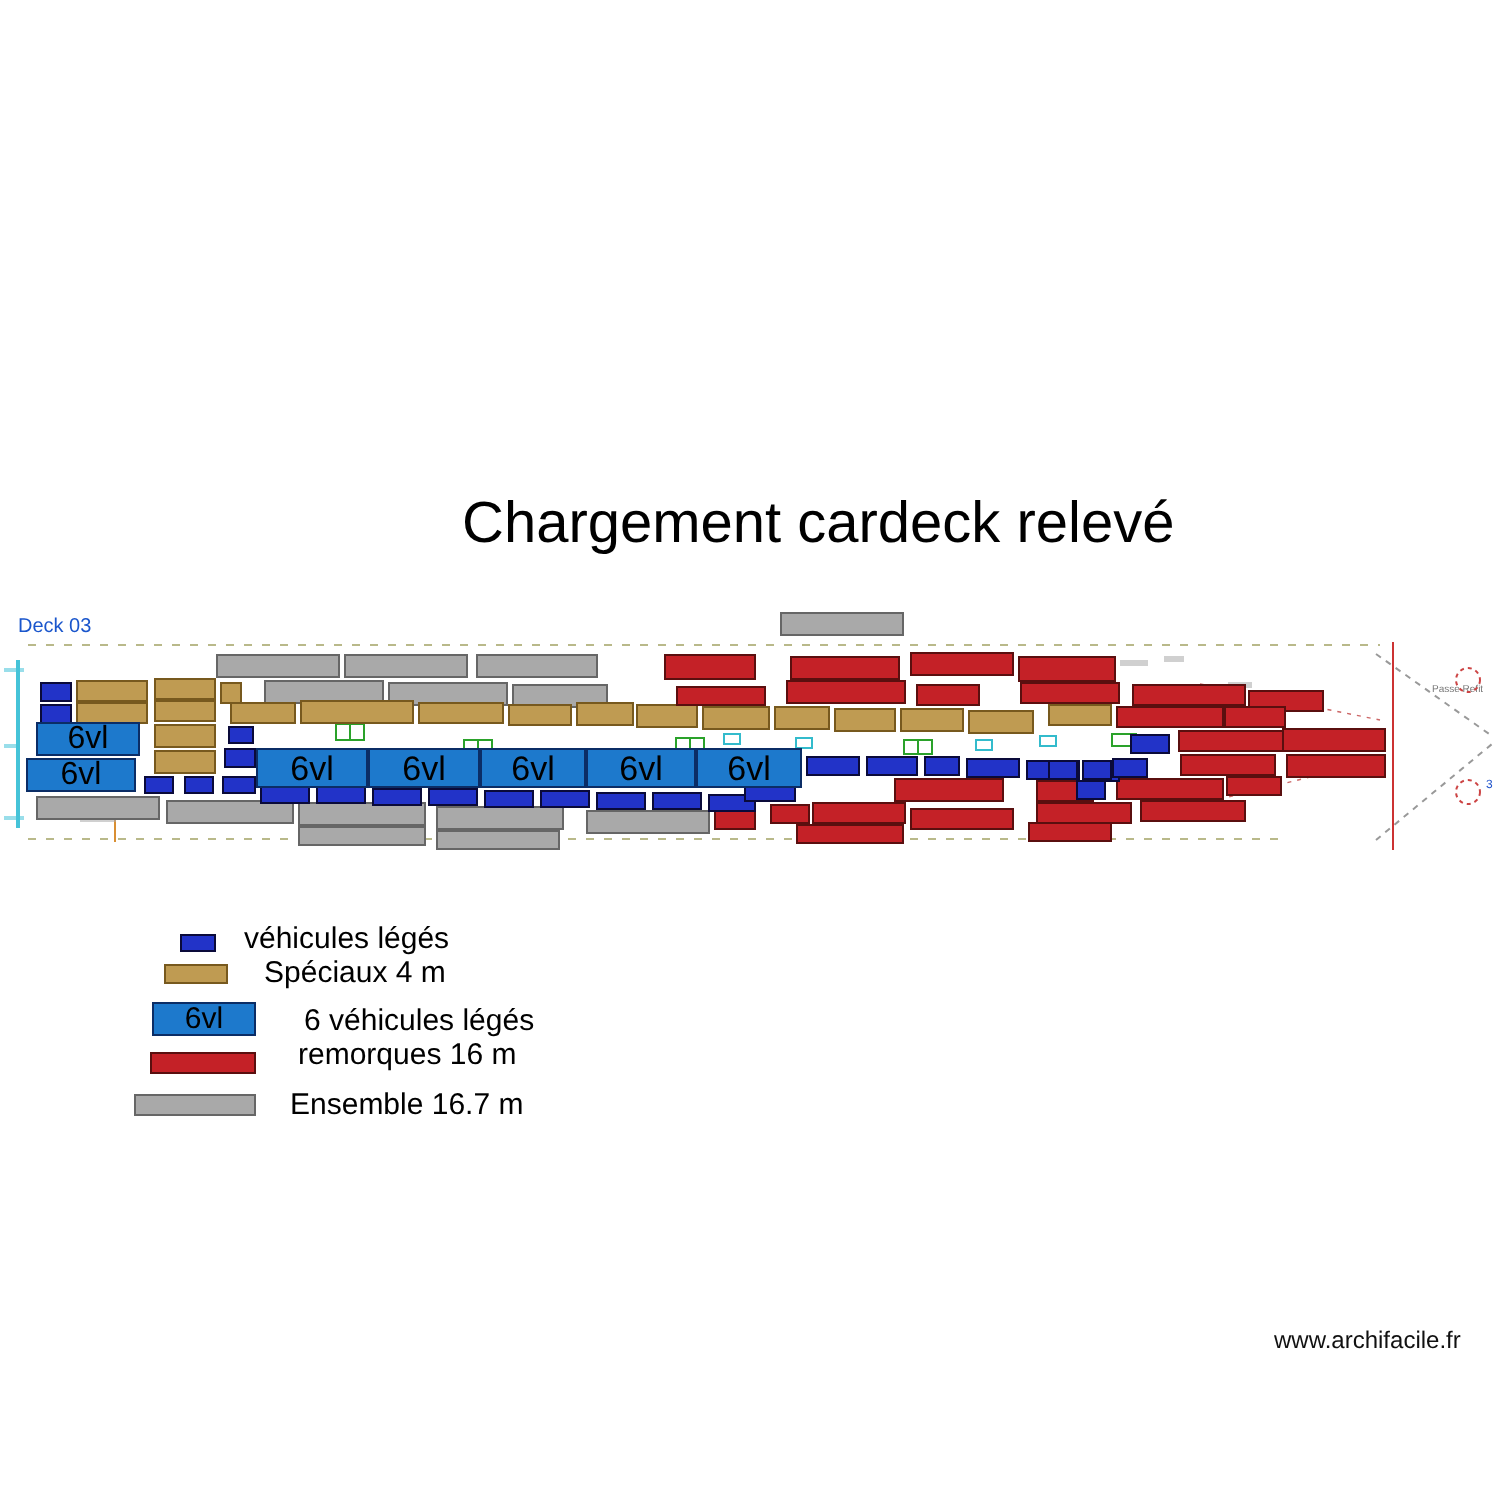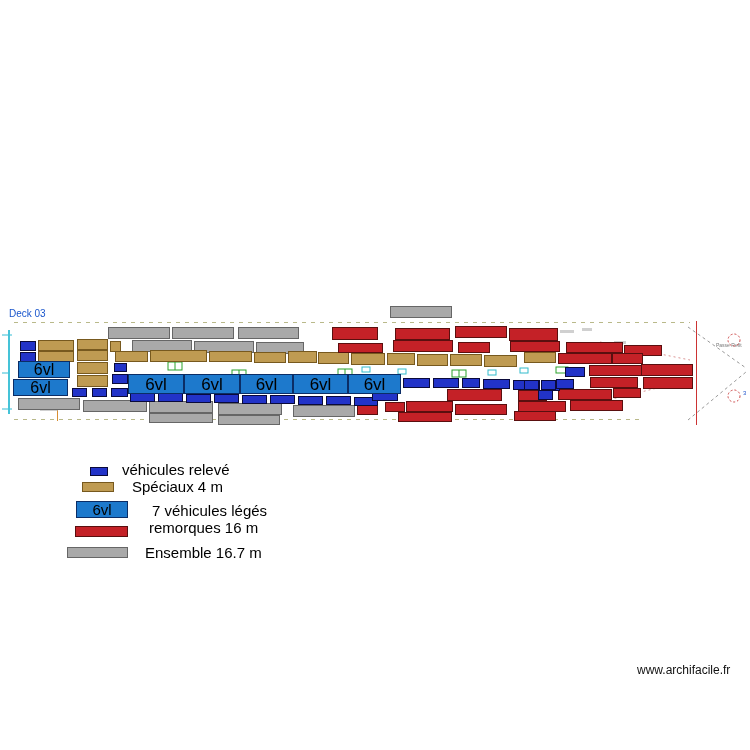--- a/index.html
+++ b/index.html
@@ -40,20 +40,21 @@
   #lg-lb-3{left:149px;top:519px;}
   #lg-sw-4{left:67px;top:547px;width:61px;height:11px;border:1px solid #666;}
   #lg-lb-4{left:145px;top:544px;}
   svg.decor{position:absolute;left:0;top:0;}
 </style>
 </head>
 <body>
 
 <div id="page">
 
+  <div id="title">Chargement cardeck relevé</div>
 
   <div id="plan">
     <div id="deck-label" style="color: rgb(26, 86, 204);">Deck 03</div>
 
     <div class="hdash" style="left:14px;top:322px;width:676px;"></div>
     <div class="hdash" style="left:14px;top:419px;width:626px;"></div>
     <div class="vline" style="left:8px;top:330px;height:84px;width:2px;background:#45c3d8;"></div>
     <div class="smudge" style="left:2px;top:334px;width:10px;height:2px;background:#45c3d8;"></div>
     <div class="smudge" style="left:2px;top:372px;width:8px;height:2px;background:#45c3d8;"></div>
     <div class="smudge" style="left:2px;top:408px;width:10px;height:2px;background:#45c3d8;"></div>
@@ -189,25 +190,25 @@
       <div class="blk b-six" style="left: 13px; top: 379px; width: 55px; height: 17px; background-color: rgb(29, 121, 204); font-size: 16px;">6vl</div>
       <div class="blk b-six" style="left: 128px; top: 374px; width: 56px; height: 20px; background-color: rgb(29, 121, 204); font-size: 17px;">6vl</div>
       <div class="blk b-six" style="left: 184px; top: 374px; width: 56px; height: 20px; background-color: rgb(29, 121, 204); font-size: 17px;">6vl</div>
       <div class="blk b-six" style="left: 240px; top: 374px; width: 53px; height: 20px; background-color: rgb(29, 121, 204); font-size: 17px;">6vl</div>
       <div class="blk b-six" style="left: 293px; top: 374px; width: 55px; height: 20px; background-color: rgb(29, 121, 204); font-size: 17px;">6vl</div>
       <div class="blk b-six" style="left: 348px; top: 374px; width: 53px; height: 20px; background-color: rgb(29, 121, 204); font-size: 17px;">6vl</div>
     </div>
 
   <div>
     <div class="lg-swatch" id="lg-sw-0" style="background-color: rgb(34, 51, 200);"></div>
-    <div class="lg-label" id="lg-lb-0">véhicules relevé</div>
+    <div class="lg-label" id="lg-lb-0">véhicules légés</div>
     <div class="lg-swatch" id="lg-sw-1" style="background-color: rgb(191, 155, 82);"></div>
     <div class="lg-label" id="lg-lb-1">Spéciaux 4 m</div>
     <div class="lg-swatch" id="lg-sw-2" style="background-color: rgb(29, 121, 204);">6vl</div>
-    <div class="lg-label" id="lg-lb-2">7 véhicules légés</div>
+    <div class="lg-label" id="lg-lb-2">6 véhicules légés</div>
     <div class="lg-swatch" id="lg-sw-3" style="background-color: rgb(196, 33, 39);"></div>
     <div class="lg-label" id="lg-lb-3">remorques 16 m</div>
     <div class="lg-swatch" id="lg-sw-4" style="background-color: rgb(169, 169, 169);"></div>
     <div class="lg-label" id="lg-lb-4">Ensemble 16.7 m</div>
   </div>
 
   <div id="watermark">www.archifacile.fr</div>
 </div>
 
 </body></html>

